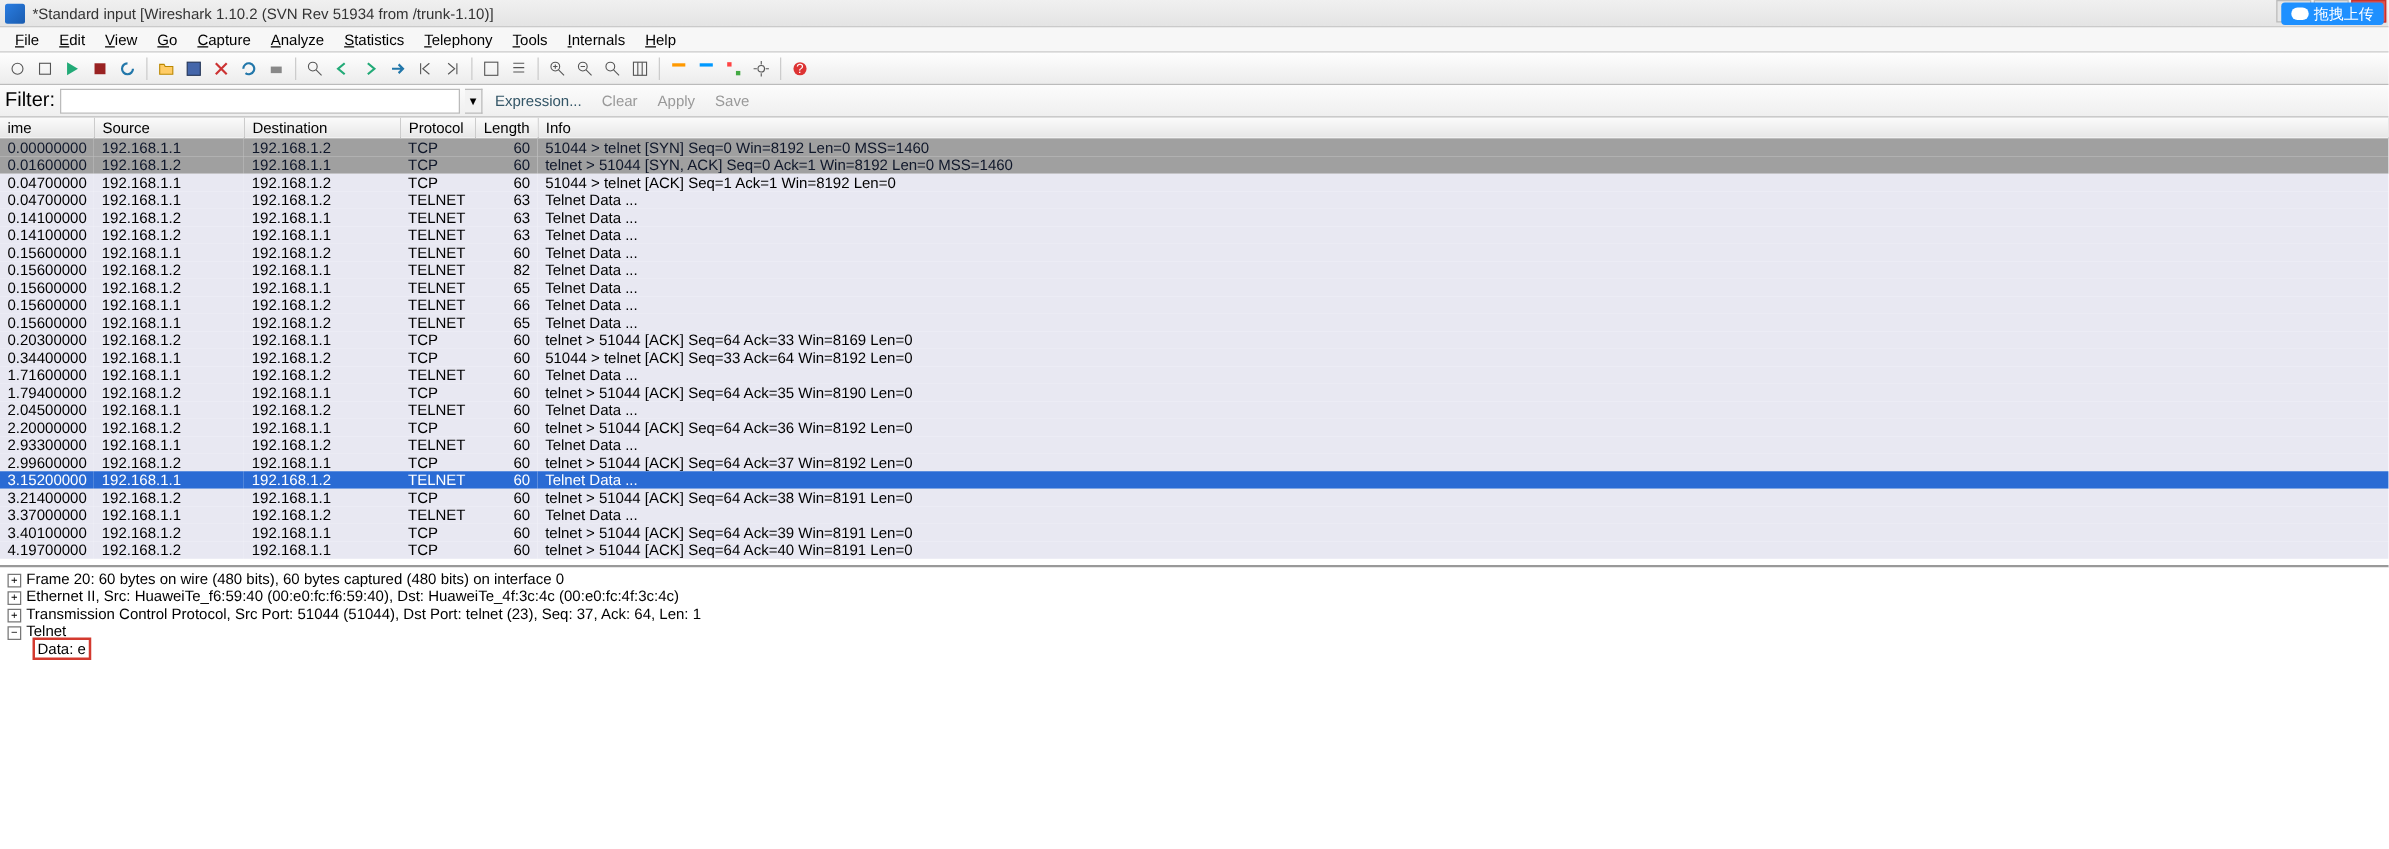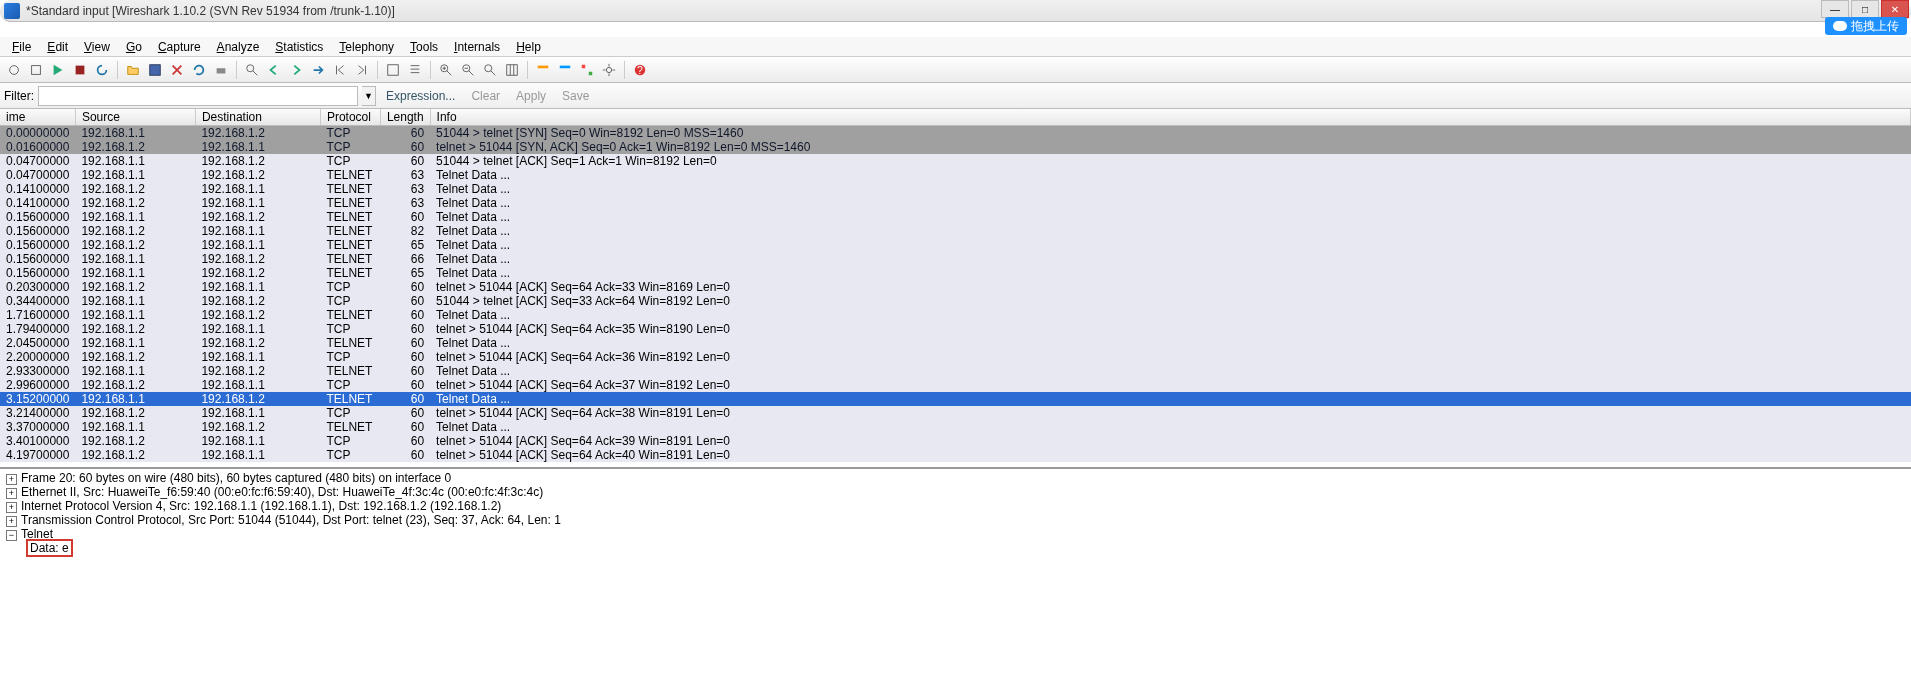--- a/index.html
+++ b/index.html
@@ -1,37 +1,37 @@
 <!DOCTYPE html>
 <html><head>
 <meta charset="utf-8">
 <style>
 * { margin: 0; padding: 0; box-sizing: border-box; font-family: "Segoe UI", Tahoma, sans-serif; font-size: 12px; }
 body { background: #fff; overflow: hidden; }
 
-.titlebar { height: 22px; background: linear-gradient(#f0f0f0,#e4e4e4); display: flex; align-items: center; padding: 0 4px; border-bottom: 1px solid #bbb; position: relative; border-radius: 11px; }
+.titlebar { height: 22px; background: linear-gradient(#f0f0f0,#e4e4e4); display: flex; align-items: center; padding: 0 4px; border-bottom: 1px solid #bbb; position: relative; }
 .titlebar .app-icon { width: 16px; height: 16px; background: linear-gradient(135deg,#2a7de1,#1a5cb0); margin-right: 6px; border-radius: 2px; }
 .titlebar .title-text { font-size: 12px; color: #333; }
 .titlebar .win-controls { position: absolute; right: 2px; top: 0; display: flex; gap: 2px; }
 .titlebar .win-btn { width: 28px; height: 18px; background: #e6e6e6; border: 1px solid #bbb; display: flex; align-items: center; justify-content: center; font-size: 10px; cursor: pointer; }
 .titlebar .win-btn.close { background: #d9534f; color: #fff; border-color: #c9302c; }
 
-.menubar { height: 20px; display: flex; align-items: center; padding: 0 4px; border-bottom: 1px solid #ccc; background: #f7f7f7; position: relative; margin-top: 15px; }
+.menubar { height: 20px; display: flex; align-items: center; padding: 0 4px; border-bottom: 1px solid #ccc; background: #f7f7f7; position: relative; }
 .menubar .menu-item { padding: 2px 8px; cursor: pointer; font-size: 12px; }
 .menubar .menu-item:first-letter { text-decoration: underline; }
 .menubar .upload-btn { position:absolute; right:4px; top:-20px; height:18px; padding:0 8px; background:#1e90ff; color:#fff; border-radius:3px; display:flex; align-items:center; font-size:11px; gap:4px; cursor:pointer; }
 .upload-btn .cloud { width:14px;height:10px;background:#fff;border-radius:5px;position:relative;}
 
 .toolbar { height: 26px; display: flex; align-items: center; padding: 2px 4px; gap: 2px; background: linear-gradient(#fefefe,#ececec); border-bottom: 1px solid #bbb; }
 .toolbar .tb-btn { width: 20px; height: 20px; display:flex; align-items:center; justify-content:center; border:1px solid transparent; border-radius:2px; cursor:pointer; }
 .toolbar .sep { width:1px; height:18px; background:#ccc; margin:0 3px; }
 .tb-btn svg { width:14px; height:14px; }
 
 .filterbar { height: 26px; display:flex; align-items:center; padding:2px 4px; gap:4px; background: linear-gradient(#fcfcfc,#efefef); border-bottom:1px solid #bbb; }
-.filterbar label { font-size:12px; }
+.filterbar label { font-size:16px; }
 .filterbar .filter-input { flex: 0 0 320px; height:20px; border:1px solid #bbb; padding:0 4px; background:#fff; }
 .filterbar .dd { width:14px; height:20px; border:1px solid #bbb; border-left:none; background:#f2f2f2; display:flex;align-items:center;justify-content:center;font-size:9px; cursor:pointer;}
 .filterbar .link { color:#356; padding:0 6px; cursor:pointer; font-size:12px;text-align:right; }
 .filterbar .link.dim { color:#999; }
 
 .packet-list { height: 360px; overflow:auto; border-bottom:2px solid #999; font-family: Consolas, monospace; font-size:12px; }
 .packet-list table { border-collapse:collapse; width:100%; }
 .packet-list th { background: linear-gradient(#fbfbfb,#e7e7e7); text-align:left; padding:1px 6px; border-right:1px solid #ccc; border-bottom:1px solid #bbb; font-weight:normal; position:sticky; top:0; }
 .packet-list td { padding:0 6px; white-space:nowrap; }
 .packet-list tr.row-gray { background:#a0a0a0; color:#0f172a; }
@@ -447,17 +447,16 @@
           <td>telnet &gt; 51044 [ACK] Seq=64 Ack=40 Win=8191 Len=0</td>
         </tr>
       </tbody>
   </table>
 
 </div>
 
 <div class="detail-pane">
   <div class="node"><span class="exp plus"></span><span>Frame 20: 60 bytes on wire (480 bits), 60 bytes captured (480 bits) on interface 0</span></div>
   <div class="node"><span class="exp plus"></span><span>Ethernet II, Src: HuaweiTe_f6:59:40 (00:e0:fc:f6:59:40), Dst: HuaweiTe_4f:3c:4c (00:e0:fc:4f:3c:4c)</span></div>
-  <div class="node"><span class="exp plus"></span><span>Internet Protocol Version 4, Src: 192.168.1.1 (192.168.1.1), Dst: 192.168.1.2 (192.168.1.2)</span></div>
   <div class="node"><span class="exp plus"></span><span>Transmission Control Protocol, Src Port: 51044 (51044), Dst Port: telnet (23), Seq: 37, Ack: 64, Len: 1</span></div>
   <div class="node"><span class="exp minus"></span><span>Telnet</span></div>
   <div class="node child"><span class="hl">Data: e</span></div>
 </div>
 
 </body></html>

